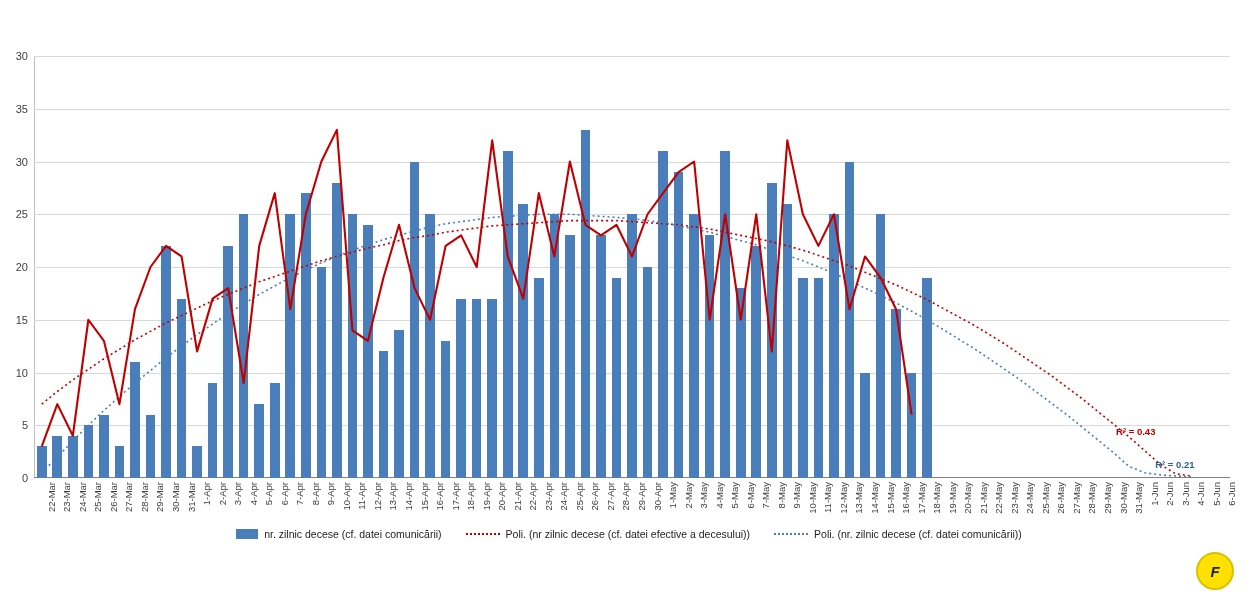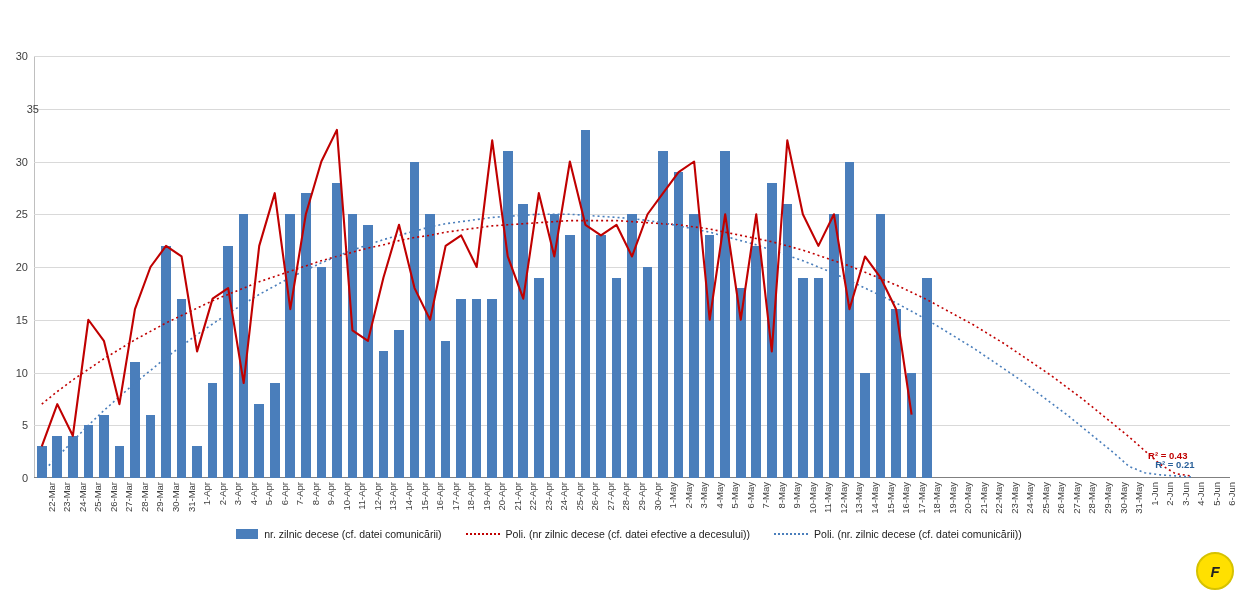--- a/index.html
+++ b/index.html
@@ -184,21 +184,21 @@
   </div>
 
   <div id="yticks">
       <div class="ylabel" style="position: absolute; left: 2px; top: 478px; width: 26px;">0</div>
       <div class="ylabel" style="position: absolute; left: 2px; top: 425.25px; width: 26px;">5</div>
       <div class="ylabel" style="position: absolute; left: 2px; top: 372.5px; width: 26px;">10</div>
       <div class="ylabel" style="position: absolute; left: 2px; top: 319.75px; width: 26px;">15</div>
       <div class="ylabel" style="position: absolute; left: 2px; top: 267px; width: 26px;">20</div>
       <div class="ylabel" style="position: absolute; left: 2px; top: 214.25px; width: 26px;">25</div>
       <div class="ylabel" style="position: absolute; left: 2px; top: 161.5px; width: 26px;">30</div>
-      <div class="ylabel" style="position: absolute; left: 13px; top: 108.75px; width: 26px;">35</div>
+      <div class="ylabel" style="position: absolute; left: 2px; top: 108.75px; width: 26px;">35</div>
       <div class="ylabel" style="position: absolute; left: 2px; top: 56px; width: 26px;">30</div>
     </div>
   <div class="xlabels" id="xlabels">
       <div class="xlab" style="left: 11.7662px;">22-Mar</div>
       <div class="xlab" style="left: 27.2987px;">23-Mar</div>
       <div class="xlab" style="left: 42.8312px;">24-Mar</div>
       <div class="xlab" style="left: 58.3636px;">25-Mar</div>
       <div class="xlab" style="left: 73.8961px;">26-Mar</div>
       <div class="xlab" style="left: 89.4286px;">27-Mar</div>
       <div class="xlab" style="left: 104.961px;">28-Mar</div>
@@ -267,21 +267,21 @@
       <div class="xlab" style="left: 1083.51px;">30-May</div>
       <div class="xlab" style="left: 1099.04px;">31-May</div>
       <div class="xlab" style="left: 1114.57px;">1-Jun</div>
       <div class="xlab" style="left: 1130.1px;">2-Jun</div>
       <div class="xlab" style="left: 1145.64px;">3-Jun</div>
       <div class="xlab" style="left: 1161.17px;">4-Jun</div>
       <div class="xlab" style="left: 1176.7px;">5-Jun</div>
       <div class="xlab" style="left: 1192.23px;">6-Jun</div>
     </div>
 
-  <div class="rsq red" id="rsq-red" style="left: 1116.1px; top: 450px; margin-left: 32px;">R² = 0.43</div>
+  <div class="rsq red" id="rsq-red" style="left: 1116.1px; top: 426px;">R² = 0.43</div>
   <div class="rsq blue" id="rsq-blue" style="left: 1155.17px; top: 459.34px;">R² = 0.21</div>
 
   <div class="legend">
     <div class="leg-item">
       <span class="swatch-bar"></span>
       <span>nr. zilnic decese (cf. datei comunicării)</span>
     </div>
     <div class="leg-item">
       <span class="swatch-dot-red"></span>
       <span>Poli. (nr zilnic decese (cf. datei efective a decesului))</span>

